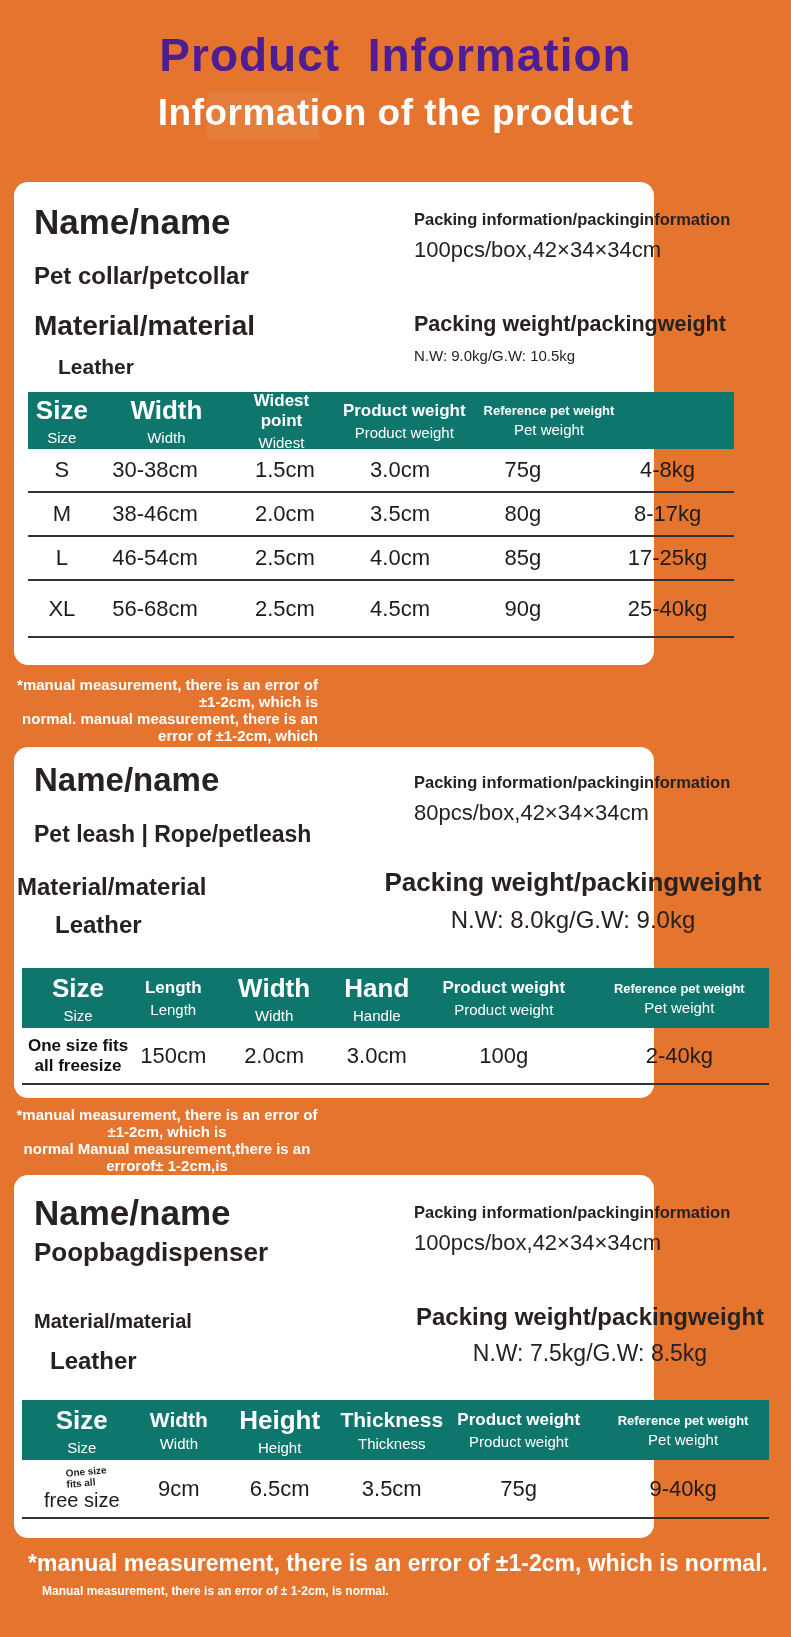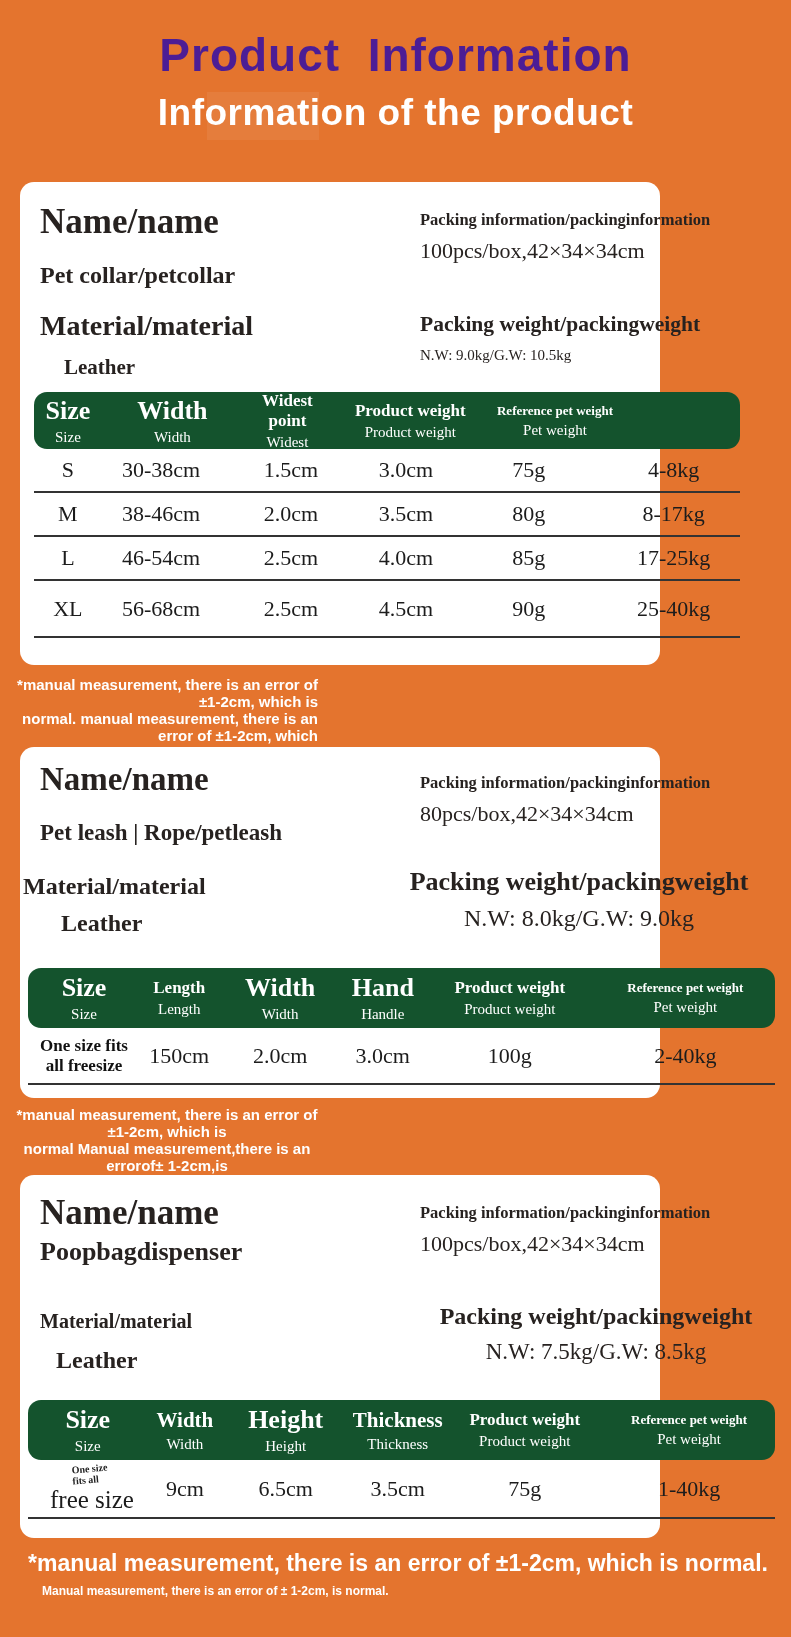--- a/index.html
+++ b/index.html
@@ -10,21 +10,21 @@
     color:#272220;
   }
   
   .subtitle-box{position:absolute; left:207px; top:92px; width:112px; height:48px;
     background:rgba(255,255,255,0.07);}
   .page-title{position:absolute; top:28px; left:0; width:100%; text-align:center;
     color:#4c1d95; font-size:46px; font-weight:700; white-space:pre; letter-spacing:1px;}
   .page-subtitle{position:absolute; top:92px; left:0; width:100%; text-align:center;
     color:#fff; font-size:37px; font-weight:700; letter-spacing:0.5px;}
   
-  .card{position:absolute; left:20px; width:640px; background:#fff; border-radius:14px;font-family:Liberation Serif, serif;}
+  .card{position:absolute; left:14px; width:640px; background:#fff; border-radius:14px;}
   .card1{top:182px; height:483px;}
   .card2{top:747px; height:351px;}
   .card3{top:1175px; height:363px;}
   .blk{position:absolute;}
   .lbl,.val{white-space:nowrap;}
   
   .c1-name{left:20px; top:20px;}
   .c1-name .big{font-size:35px; font-weight:800;}
   .c1-name .small{font-size:24px; font-weight:700; margin-top:20px;}
   .c1-pack{left:400px; top:28px;}
@@ -60,41 +60,41 @@
   .c3-mat .lbl{font-size:20px; font-weight:700;}
   .c3-mat .val{font-size:24px; font-weight:700; margin-left:16px; margin-top:14px;}
   .c3-packw{left:386px; top:128px; width:380px; text-align:center;}
   .c3-packw .lbl{font-size:24px; font-weight:700;}
   .c3-packw .val{font-size:23px; font-weight:400; margin-top:9px;}
   
   .spec-table{position:absolute;}
   .t1{left:14px; top:210px; width:706px;}
   .t2{left:8px;  top:221px; width:747px;}
   .t3{left:8px;  top:225px; width:747px;}
-  .thead{background:#14532d; color:#fff; display:flex; align-items:stretch;border-radius:13px;}
+  .thead{background:#0f766e; color:#fff; display:flex; align-items:stretch;}
   .t1 .thead{height:57px;} .t2 .thead{height:60px;} .t3 .thead{height:60px;}
   .th{display:flex; flex-direction:column; justify-content:center; align-items:center;
       text-align:center;}
   .th-main.lg {font-size:26px; font-weight:700;}
   .th-main.lg2{font-size:21px; font-weight:700;}
   .th-main.md {font-size:17px; font-weight:700;}
   .th-main.sm {font-size:13px; font-weight:700;}
   .th-main.xs {font-size:12px; font-weight:700; max-width:86px; line-height:1.05;}
   .th-sub{font-size:15px; font-weight:400; margin-top:3px;}
   .tr{display:flex; align-items:center; border-bottom:2px solid #333;}
   .t1 .tr{height:42px;} .t1 .tr:last-child{height:55px;}
   .t2 .tr{height:55px;} .t3 .tr{height:57px;}
   .td{text-align:center; color:#1c1c1c; font-size:22px;}
   .prelines{white-space:pre-line;}
   .size-cell{font-size:17px; font-weight:700; line-height:1.15; color:#111;}
   .t3 .free-cell{display:flex; flex-direction:column; align-items:flex-start;
       padding-left:22px; box-sizing:border-box; text-align:left;}
   .size-note{font-size:10px; font-weight:700; line-height:1.1;
       transform:rotate(-5deg); margin-left:22px; color:#222;}
-  .size-free{font-size:25px; font-weight:400; margin-top:1px;}
+  .size-free{font-size:20px; font-weight:400; margin-top:1px;}
   
   .t1 .w1{width:9.6%}.t1 .w2{width:16.8%}.t1 .w3{width:20%}.t1 .w4{width:12.6%}.t1 .w5{width:22.2%}.t1 .w6{width:18.8%}
   .t2 .w1{width:15%}.t2 .w2{width:10.5%}.t2 .w3{width:16.5%}.t2 .w4{width:11%}.t2 .w5{width:23%}.t2 .w6{width:24%}
   .t3 .w1{width:16%}.t3 .w2{width:10%}.t3 .w3{width:17%}.t3 .w4{width:13%}.t3 .w5{width:21%}.t3 .w6{width:23%}
   
   .disclaimer{position:absolute; color:#fff; font-weight:700; font-size:15px;
       line-height:1.14; white-space:pre-line;}
   .d1{left:14px; top:676px; width:304px; text-align:right;}
   .d2{left:14px; top:1106px; width:306px; text-align:center;}
   .footer{position:absolute; left:28px; top:1550px; color:#fff;}
@@ -299,21 +299,21 @@
       <div class="tr">
         <div class="td w1 free-cell">
           <div class="size-note prelines">One size
 fits all</div>
           <div class="size-free">free size</div>
         </div>
         <div class="td w2">9cm</div>
         <div class="td w3">6.5cm</div>
         <div class="td w4">3.5cm</div>
         <div class="td w5">75g</div>
-        <div class="td w6">1-40kg</div>
+        <div class="td w6">9-40kg</div>
       </div>
     </div>
   </section>
 
   <div class="footer">
     <div class="f1">*manual measurement, there is an error of ±1-2cm, which is normal.</div>
     <div class="f2">Manual measurement, there is an error of ± 1-2cm, is normal.</div>
   </div>
 
 </div>

